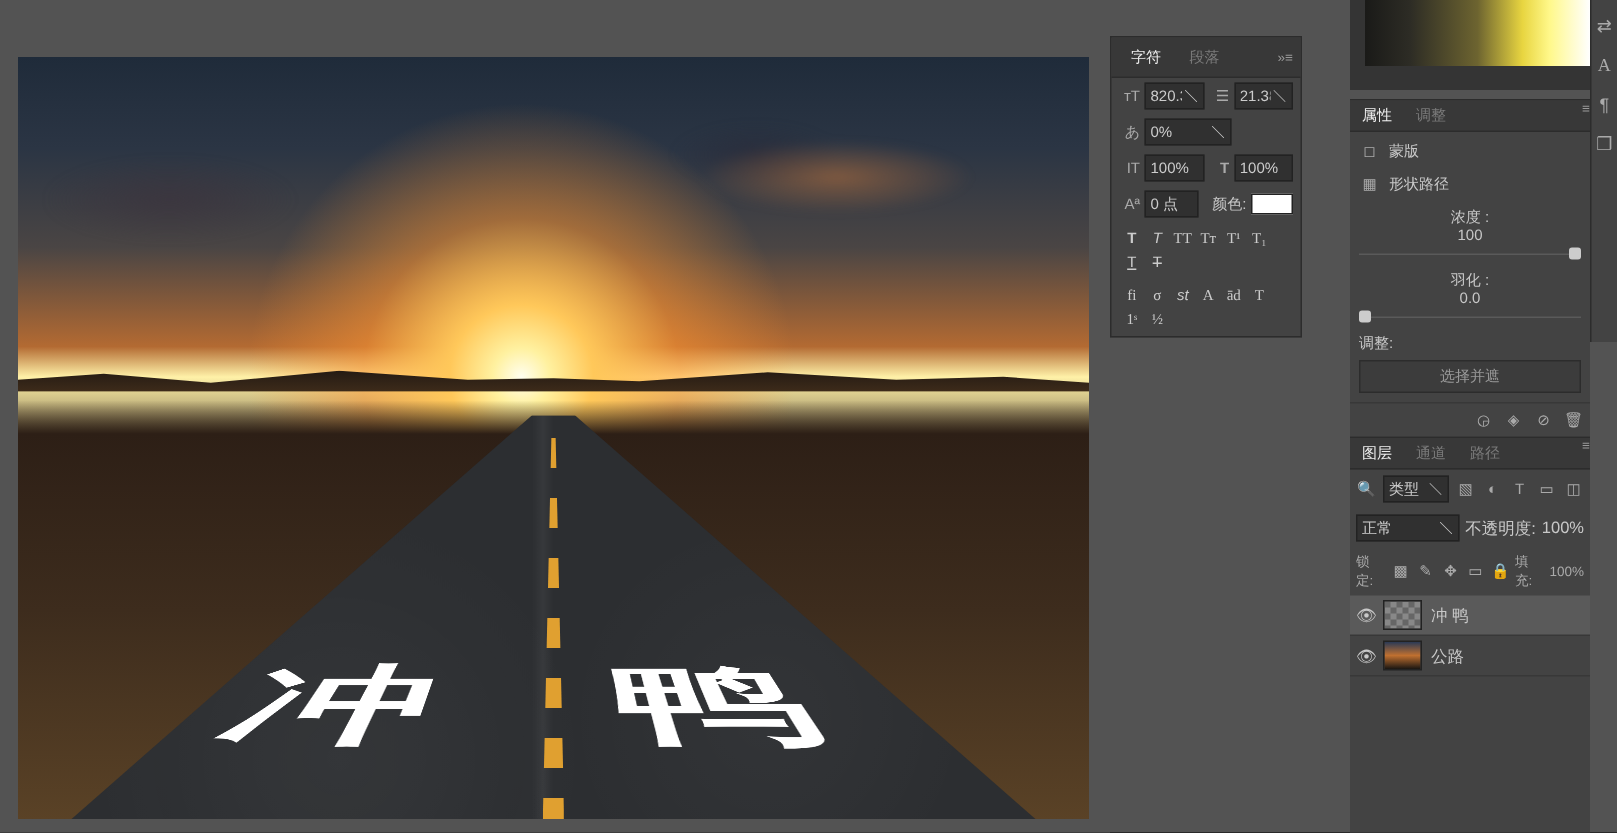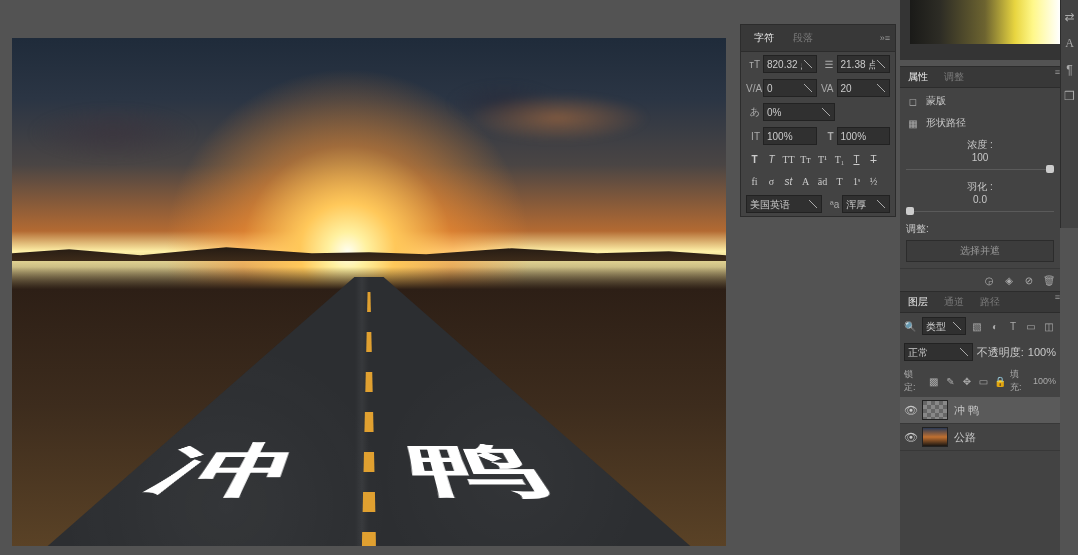--- a/index.html
+++ b/index.html
@@ -15,21 +15,21 @@
     radial-gradient(ellipse 80px 30px at 70% 30%,rgba(40,40,55,.55),transparent 70%);filter:blur(3px);}
   .ground{position:absolute;bottom:0;left:0;right:0;height:55%;background:linear-gradient(180deg,transparent 0%,#2d1f16 8%,#3d2c1d 50%,#5a4226 100%);}
   .road{position:absolute;bottom:0;left:50%;transform:translateX(-50%);width:100%;height:53%;background:#2c2e31;clip-path:polygon(48% 0,52% 0,95% 100%,5% 100%);background-image:
     linear-gradient(90deg,transparent 48%,rgba(255,255,255,.05) 49%,transparent 50%),
     radial-gradient(circle at 30% 85%,rgba(255,255,255,.04) 0,transparent 30%),
     radial-gradient(circle at 70% 75%,rgba(255,255,255,.03) 0,transparent 25%);}
   .lane{position:absolute;bottom:0;left:50%;transform:translateX(-50%);width:2%;height:50%;background:repeating-linear-gradient(180deg,#e0a030 0 20px,transparent 20px 40px);clip-path:polygon(40% 0,60% 0,100% 100%,0 100%);}
   .mtn{position:absolute;top:40%;left:0;right:0;height:20px;background:linear-gradient(180deg,#1a1410,#3d2b1a);clip-path:polygon(0 100%,0 60%,8% 40%,18% 70%,30% 30%,42% 60%,50% 55%,58% 65%,70% 35%,82% 60%,92% 50%,100% 70%,100% 100%);}
   .roadtxt{position:absolute;bottom:-10px;left:50%;transform:translateX(-50%) perspective(500px) rotateX(64deg);color:#fff;font-size:130px;font-weight:800;letter-spacing:40px;white-space:nowrap;font-family:sans-serif;}
 
-  .char-panel{position:absolute;left:740px;top:24px;width:156px;background:#434343;border:1px solid #2c2c2c;}
+  .char-panel{position:absolute;left:740px;top:24px;width:128px;background:#434343;border:1px solid #2c2c2c;}
   .row{display:flex;align-items:center;padding:3px 5px;gap:3px;}
   .tabs{background:#383838;border-bottom:1px solid #2c2c2c;font-size:10px;}
   .tabact{color:#eee;padding:3px 8px;}
   .tabin{color:#7a7a7a;padding:3px 8px;}
   .fly{margin-left:auto;color:#999;font-size:9px;}
   .sel,.inp{background:#303030;border:1px solid #222;color:#ccc;font-size:10px;height:18px;padding:0 3px;flex:1;min-width:0;}
   .sel{appearance:none;background-image:linear-gradient(45deg,transparent 45%,#aaa 50%,transparent 55%);background-size:8px 8px;background-position:right 4px center;background-repeat:no-repeat;padding-right:14px;}
   .ico{width:14px;text-align:right;font-size:10px;color:#aaa;flex:0 0 auto;font-family:sans-serif;}
   .trow{display:flex;flex-wrap:wrap;gap:0;padding:3px 5px;}
   .tbtn{width:17px;height:16px;display:flex;align-items:center;justify-content:center;color:#ccc;font-size:10px;font-family:serif;cursor:pointer;}
@@ -90,35 +90,35 @@
     <span class="tabin">段落</span>
     <span class="fly">»≡</span>
   </div>
   <div class="row">
     <span class="ico">тТ</span>
     <select class="sel"><option>820.32 点</option></select>
     <span class="ico">☰</span>
     <select class="sel"><option>21.38 点</option></select>
   </div>
   <div class="row">
-    <span class="ico">V/A</span>
-    <select class="sel"><option>0</option></select>
-    <span class="ico">VA</span>
-    <select class="sel"><option>20</option></select>
-  </div>
-  <div class="row">
     <span class="ico">あ</span>
     <select class="sel"><option>0%</option></select>
     <span style="flex:1"></span>
   </div>
   <div class="row">
     <span class="ico">IT</span>
     <input class="inp" value="100%" style="">
     <span class="ico" style="font-weight:bold">T</span>
     <input class="inp" value="100%" style="">
+  </div>
+  <div class="row">
+    <span class="ico">Aª</span>
+    <input class="inp" value="0 点" style="">
+    <span style="font-size:10px;margin-left:6px">颜色:</span>
+    <div class="swatch"></div>
   </div>
   <div class="trow">
     <span class="tbtn">
         <b>T</b>
       </span>
     <span class="tbtn">
         <i>T</i>
       </span>
     <span class="tbtn">TT</span>
     <span class="tbtn">Tᴛ</span>
@@ -135,25 +135,20 @@
     <span class="tbtn">fi</span>
     <span class="tbtn">σ</span>
     <span class="tbtn">
         <i>st</i>
       </span>
     <span class="tbtn">A</span>
     <span class="tbtn">ād</span>
     <span class="tbtn">T</span>
     <span class="tbtn">1ˢ</span>
     <span class="tbtn">½</span>
-  </div>
-  <div class="row">
-    <select class="sel" style="flex:2"><option>美国英语</option></select>
-    <span class="ico">ªa</span>
-    <select class="sel" style="flex:1"><option>浑厚</option></select>
   </div>
 </div>
 
 <div class="rstack">
 
   <div class="pp">
     <div class="tabs">
       <span class="tabact">属性</span>
       <span class="tabin">调整</span>
       <span class="fly">≡</span>

